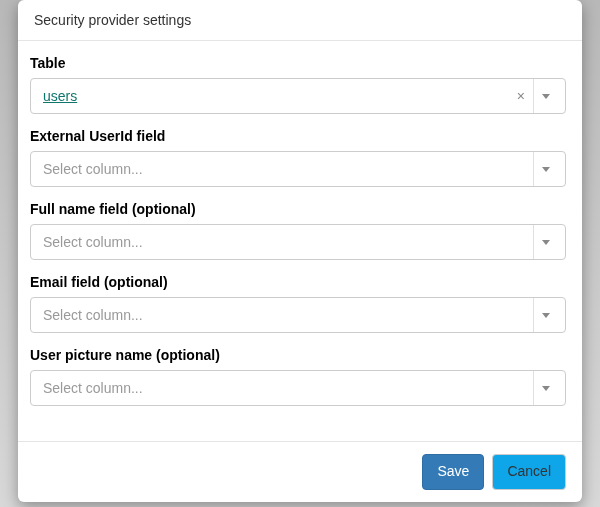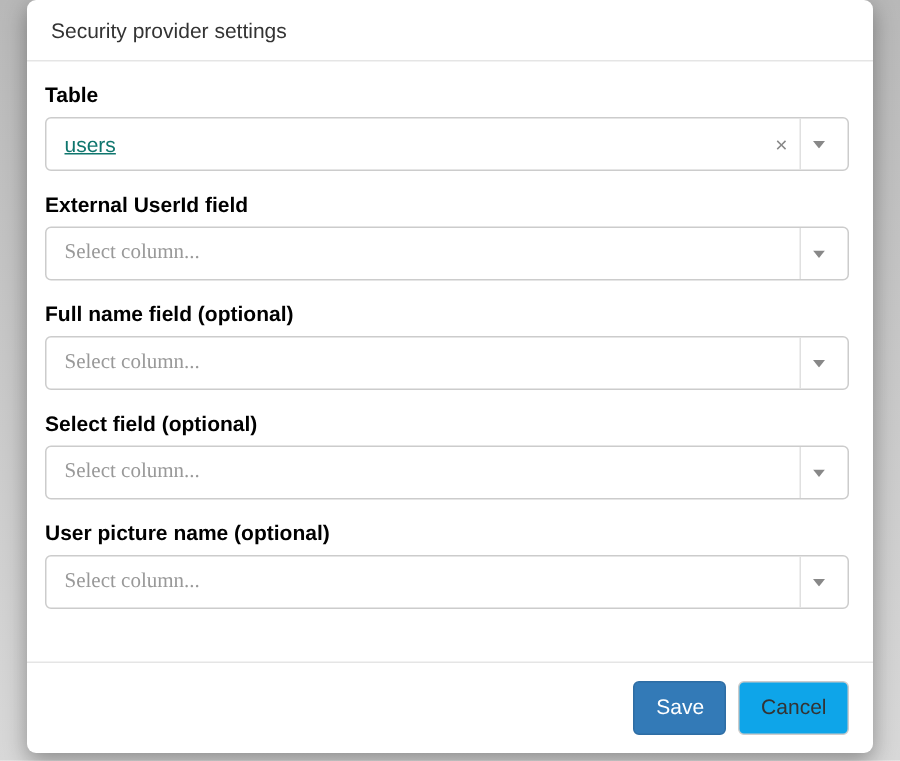--- a/index.html
+++ b/index.html
@@ -71,21 +71,20 @@
       padding: 0 70px 0 12px;
       cursor: pointer;
       font-size: 14px;
     }
     .select-box .value {
       color: #0f766e;
       text-decoration: underline;
     }
     .select-box .placeholder {
       color: #999;
-      font-family: Liberation Serif, serif;
     }
     .select-box .arrow {
       position: absolute;
       right: 8px;
       top: 50%;
       transform: translateY(-50%);
       width: 24px;
       height: 100%;
       display: flex;
       align-items: center;
@@ -179,21 +178,21 @@
         <span class="placeholder">Select column...</span>
         <span class="arrow">
           <svg viewBox="0 0 8 5">
               <path d="M0 0 L8 0 L4 5 Z"></path>
             </svg>
         </span>
       </div>
     </div>
 
     <div class="form-group">
-      <label class="form-label">Select field (optional)</label>
+      <label class="form-label">Email field (optional)</label>
       <div class="select-box">
         <span class="placeholder">Select column...</span>
         <span class="arrow">
           <svg viewBox="0 0 8 5">
               <path d="M0 0 L8 0 L4 5 Z"></path>
             </svg>
         </span>
       </div>
     </div>
 

